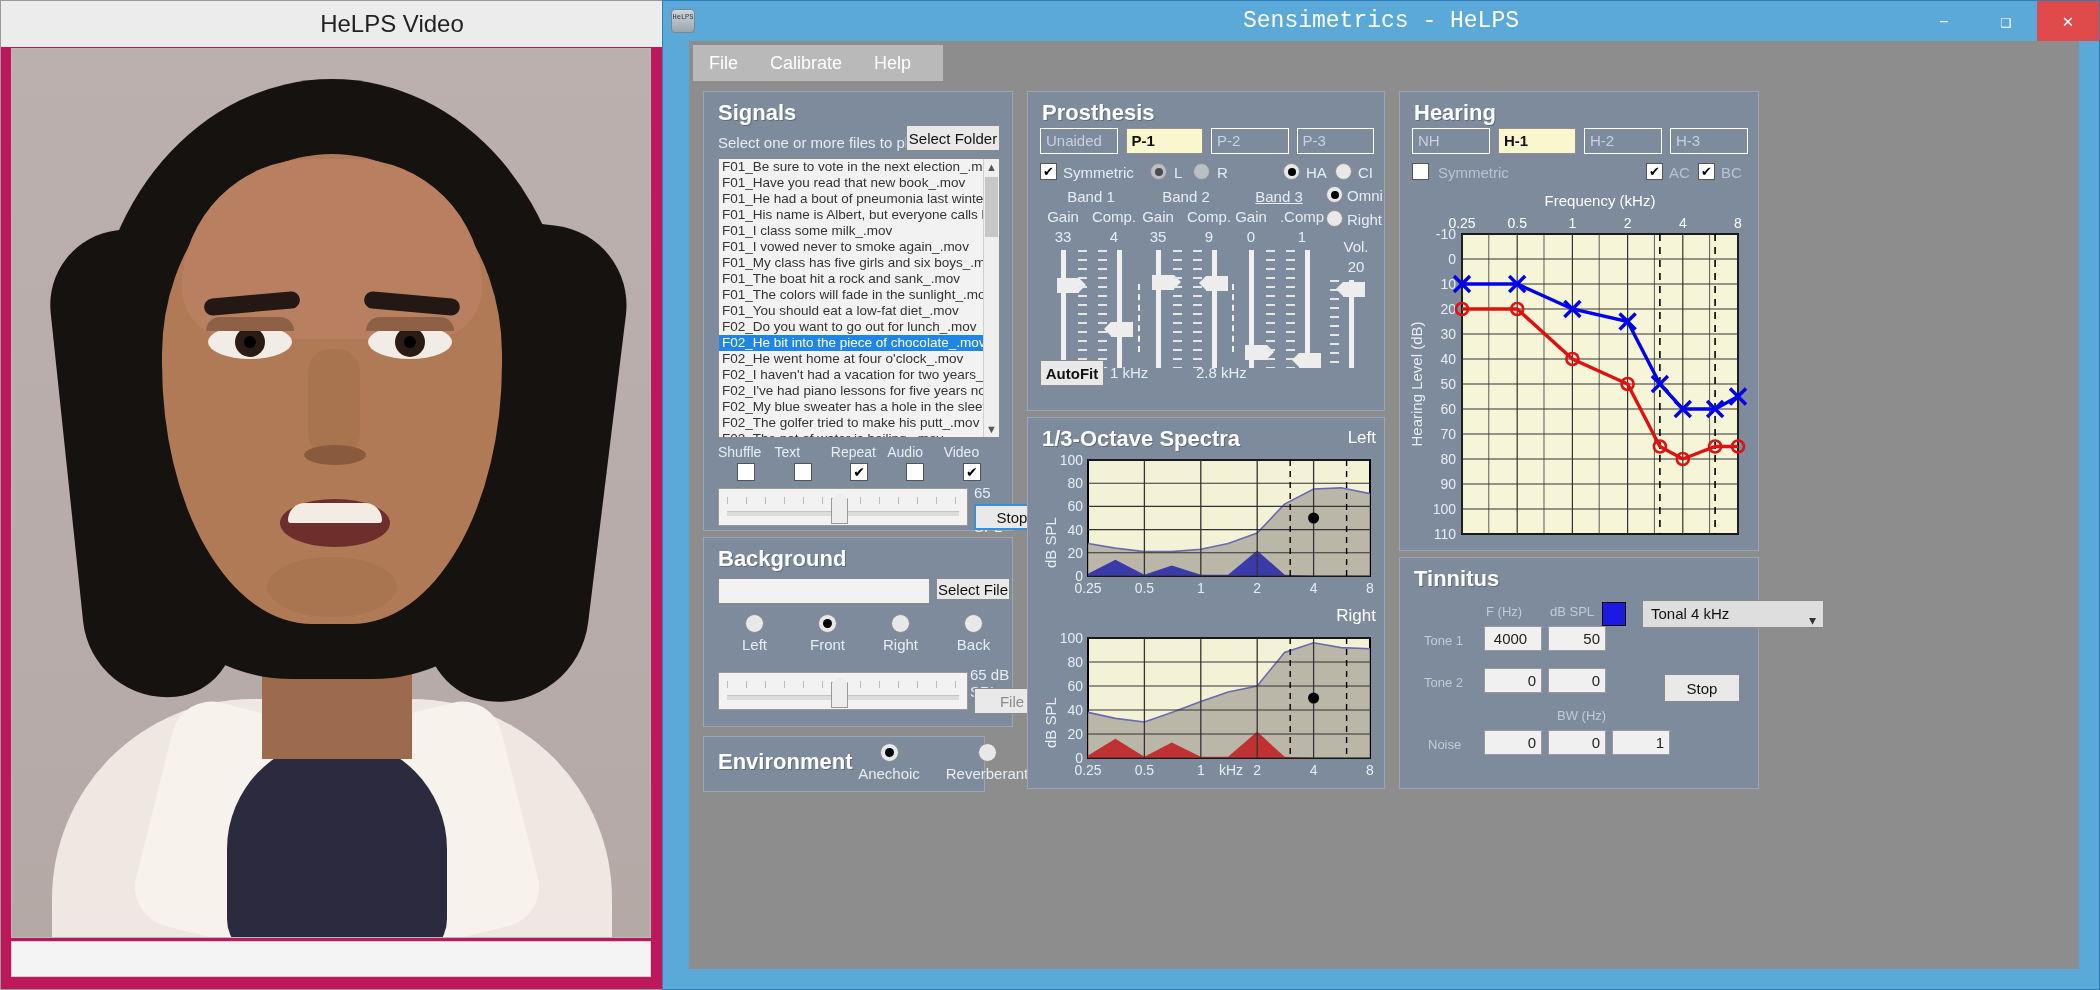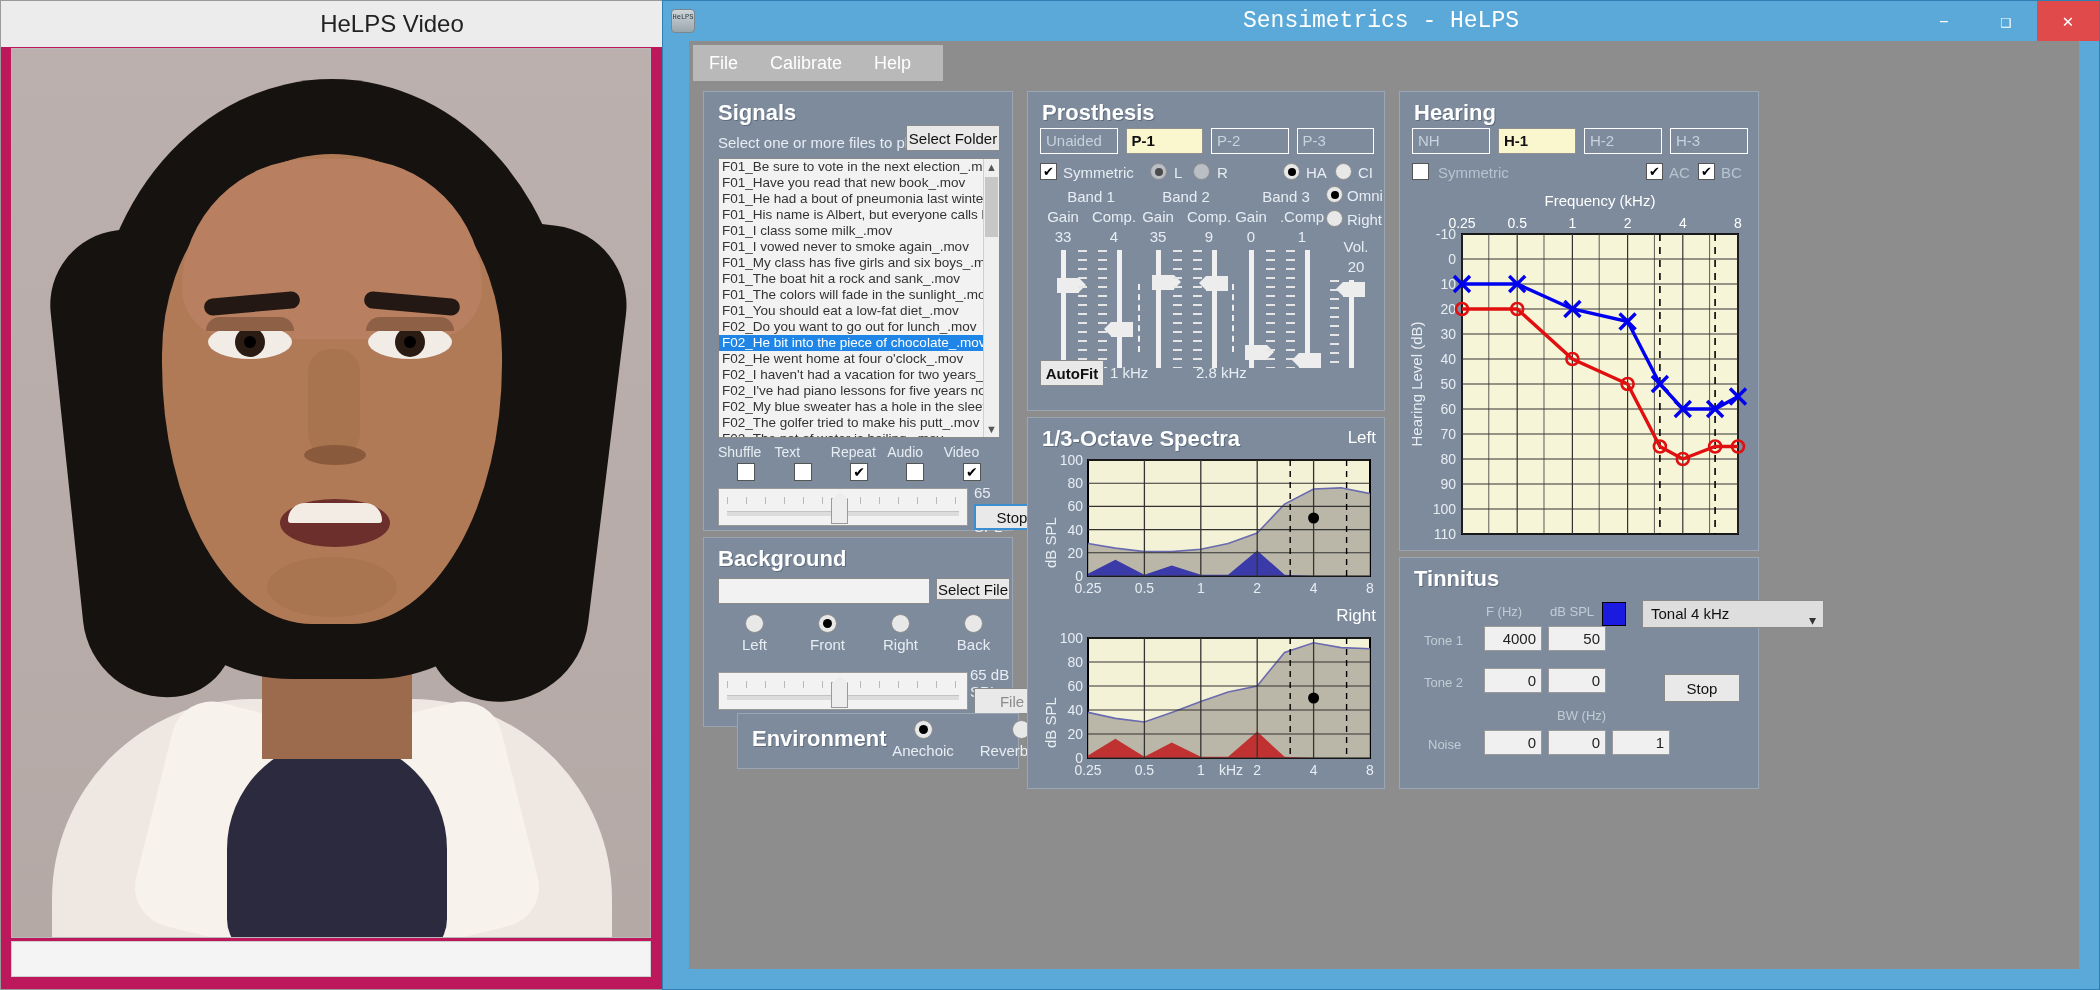--- a/index.html
+++ b/index.html
@@ -144,21 +144,21 @@
   .rad { width:19px; height:19px; border-radius:50%; background:#e8e8e8;
          border:1px solid #8d8d8d; margin:0 auto 3px; display:flex; align-items:center;
          justify-content:center; }
   .rad i { width:9px; height:9px; border-radius:50%; background:#000; display:block; }
   .radcell .t { font-size:15px; color:#e7edf3; }
   #bgSlider { left:14px; top:134px; width:250px; height:38px; }
   #bgSPL { position:absolute; left:266px; top:128px; font-size:15px; color:#e7edf3; }
   #playBtn { position:absolute; left:270px; top:150px; width:76px; height:26px; color:#8c8c8c; }
 
   
-  #environment { left:14px; top:628px; width:282px; height:56px;margin-left:34px; }
+  #environment { left:14px; top:651px; width:282px; height:56px; }
   #environment .ph { top:12px; }
   .envOpt { position:absolute; text-align:center; }
   .envOpt .t { font-size:15px; color:#e7edf3; }
 
   
   #prosthesis { left:338px; top:6px; width:358px; height:320px; }
   .presetRow { position:absolute; left:12px; top:36px; width:334px; display:flex; gap:8px; }
   .preset { flex:1; height:26px; background:#7d8b9c; border:1px solid #fff;
             color:#c8d2dc; font-size:15px; padding-left:5px; line-height:24px; }
   .preset.on { background:#faf6cd; border:1px solid #909090; color:#111; font-weight:bold; }
@@ -438,21 +438,21 @@
             <div class="vtrack"></div>
             <div class="vthumb r" style="left:2px;top:25px;"></div>
           </div>
           <div class="vticks" style="left:137px;top:62px;"></div>
           <div class="vticks" style="left:157px;top:62px;"></div>
           <div class="vsl" style="left:170px;top:62px;">
             <div class="vtrack"></div>
             <div class="vthumb l" style="left:0;top:26px;"></div>
           </div>
 
-          <div class="bandTitle" style="left:205px;top:0;width:90px;">Band 3</div>
+          <div class="bandTitle" style="left:198px;top:0;width:90px;text-decoration:underline;">Band 3</div>
           <div class="bandTitle" style="left:194px;top:20px;width:42px;">Gain</div>
           <div class="bandTitle" style="left:240px;top:20px;width:52px;">.Comp</div>
           <div class="bandTitle" style="left:194px;top:40px;width:42px;">0</div>
           <div class="bandTitle" style="left:240px;top:40px;width:52px;">1</div>
           <div class="vsl" style="left:207px;top:62px;">
             <div class="vtrack"></div>
             <div class="vthumb r" style="left:2px;top:95px;"></div>
           </div>
           <div class="vticks" style="left:230px;top:62px;"></div>
           <div class="vticks" style="left:250px;top:62px;"></div>
@@ -642,21 +642,21 @@
           </svg>
       </div>
 
       <div class="panel" id="tinnitus">
         <div class="ph">Tinnitus</div>
         <div class="tinLbl" style="left:86px;top:46px;">F (Hz)</div>
         <div class="tinLbl" style="left:150px;top:46px;">dB SPL</div>
         <div class="tinLbl" style="left:157px;top:150px;">BW (Hz)</div>
 
         <div class="tinLbl" style="left:24px;top:75px;">Tone 1</div>
-        <div class="tinField" style="left:84px;top:68px;">4000</div>
+        <div class="tinField" style="left:84px;top:68px;text-align:center;">4000</div>
         <div class="tinField" style="left:148px;top:68px;">50</div>
 
         <div class="tinLbl" style="left:24px;top:117px;">Tone 2</div>
         <div class="tinField" style="left:84px;top:110px;">0</div>
         <div class="tinField" style="left:148px;top:110px;">0</div>
 
         <div class="tinLbl" style="left:28px;top:179px;">Noise</div>
         <div class="tinField" style="left:84px;top:172px;">0</div>
         <div class="tinField" style="left:148px;top:172px;">0</div>
         <div class="tinField" style="left:212px;top:172px;">1</div>

